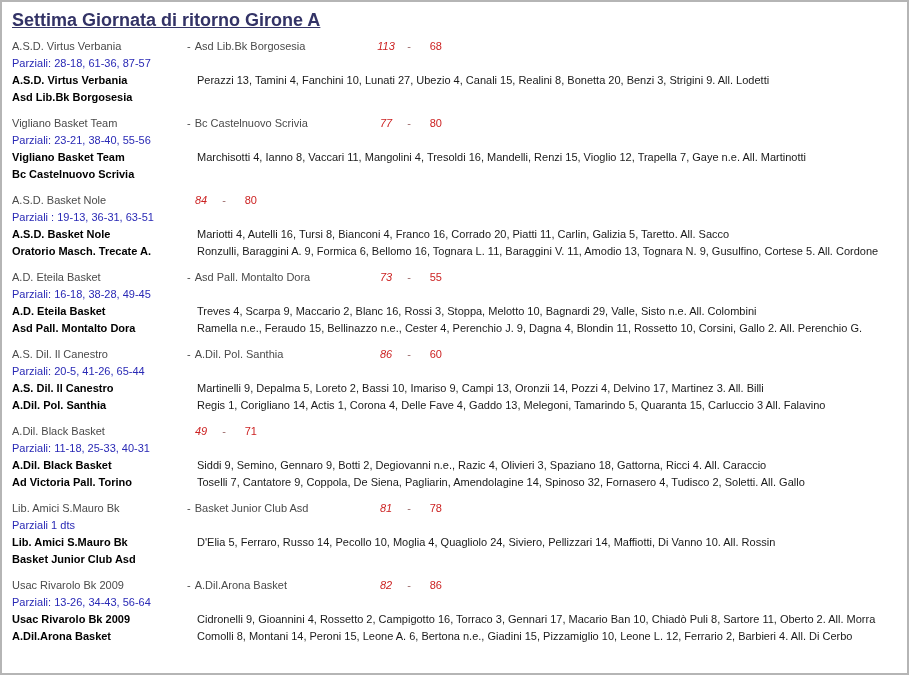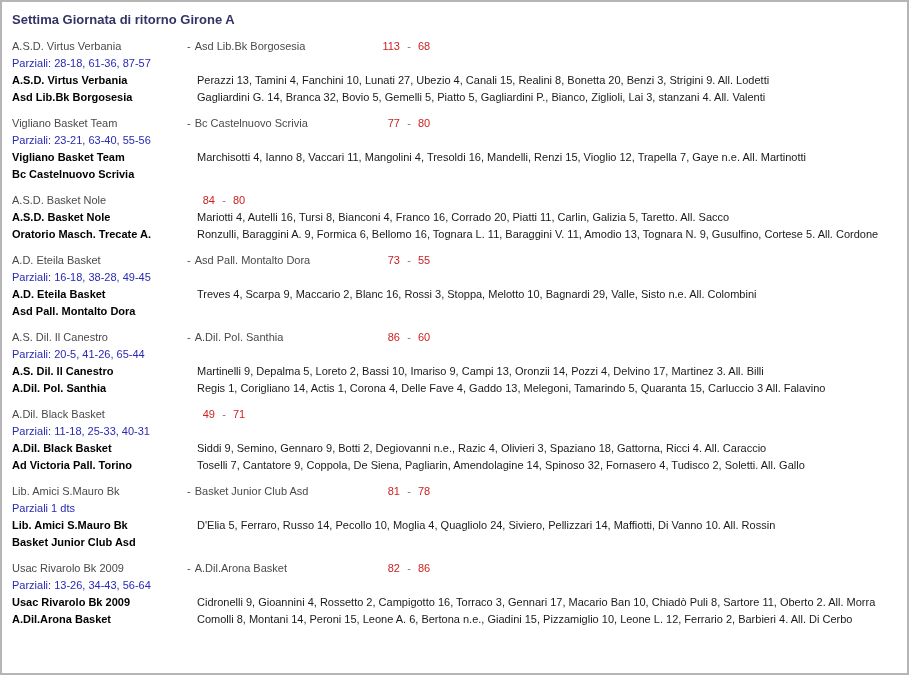--- a/index.html
+++ b/index.html
@@ -10,36 +10,37 @@
     border:2px solid #b5b5b5;
     background:#ffffff;
     font-family:"Liberation Sans", sans-serif;
     font-size:11px;
     color:#1a1a1a;
     padding:10px 0 0 10px;
     overflow:hidden;
   }
   .title {
     display:inline-block;
-    font-size:13px;
+    font-size:18px;
     font-weight:bold;
     color:#333366;
+    text-decoration:underline;
     line-height:16px;
     margin:0 0 10px 0;
     cursor:pointer;
   }
   .match { margin-bottom:9px; }
   .row { line-height:17px; white-space:nowrap; }
   .match-line { display:flex; }
   .home-col { display:inline-block; width:175px; color:#4a4a4a; }
   .away-wrap { display:inline-block; width:185px; color:#4a4a4a; }
   .vs-dash { color:#4a4a4a; margin-right:4px; }
-  .score1 { display:inline-block; width:28px; text-align:right; color:#cc2222; }
+  .score1 { display:inline-block; width:28px; text-align:center; color:#cc2222;font-style:italic; }
   .score-dash { display:inline-block; width:18px; text-align:center; color:#996666; }
-  .score2 { display:inline-block; width:24px; text-align:left; color:#cc2222; }
+  .score2 { display:inline-block; width:24px; text-align:right; color:#cc2222; }
   .partials { color:#2929b5; }
   .roster { display:flex; }
   .roster-team { display:inline-block; width:185px; font-weight:bold; color:#000000; flex:none; }
   .roster-players { color:#1a1a1a;text-align:center; }
 </style>
 </head>
 <body>
 
 <div class="page">
   <a class="title">Settima Giornata di ritorno Girone A</a>
@@ -53,49 +54,49 @@
       <span class="score-dash">-</span>
       <span class="score2">68</span>
     </div>
     <div class="row partials">Parziali: 28-18, 61-36, 87-57</div>
     <div class="row roster">
       <span class="roster-team">A.S.D. Virtus Verbania</span>
       <span class="roster-players">Perazzi 13, Tamini 4, Fanchini 10, Lunati 27, Ubezio 4, Canali 15, Realini 8, Bonetta 20, Benzi 3, Strigini 9. All. Lodetti</span>
     </div>
     <div class="row roster">
       <span class="roster-team">Asd Lib.Bk Borgosesia</span>
-      <span class="roster-players">Gagliardini G. 14, Branca 32, Bovio 5, Gemelli 5, Piatto 5, Gagliardini P., Bianco, Ziglioli, Lai 3, stanzani 4. All. Valenti</span>
     </div>
   </div>
 
   <div class="match">
     <div class="row match-line">
       <span class="home-col">Vigliano Basket Team</span>
       <span class="away-wrap"><span class="vs-dash">-</span><span>Bc Castelnuovo Scrivia</span></span>
       <span class="score1">77</span>
       <span class="score-dash">-</span>
       <span class="score2">80</span>
     </div>
-    <div class="row partials">Parziali: 23-21, 63-40, 55-56</div>
+    <div class="row partials">Parziali: 23-21, 38-40, 55-56</div>
     <div class="row roster">
       <span class="roster-team">Vigliano Basket Team</span>
       <span class="roster-players">Marchisotti 4, Ianno 8, Vaccari 11, Mangolini 4, Tresoldi 16, Mandelli, Renzi 15, Vioglio 12, Trapella 7, Gaye n.e. All. Martinotti</span>
     </div>
     <div class="row roster">
       <span class="roster-team">Bc Castelnuovo Scrivia</span>
     </div>
   </div>
 
   <div class="match">
     <div class="row match-line">
       <span class="home-col">A.S.D. Basket Nole</span>
       <span class="score1">84</span>
       <span class="score-dash">-</span>
       <span class="score2">80</span>
     </div>
+    <div class="row partials">Parziali : 19-13, 36-31, 63-51</div>
     <div class="row roster">
       <span class="roster-team">A.S.D. Basket Nole</span>
       <span class="roster-players">Mariotti 4, Autelli 16, Tursi 8, Bianconi 4, Franco 16, Corrado 20, Piatti 11, Carlin, Galizia 5, Taretto. All. Sacco</span>
     </div>
     <div class="row roster">
       <span class="roster-team">Oratorio Masch. Trecate A.</span>
       <span class="roster-players">Ronzulli, Baraggini A. 9, Formica 6, Bellomo 16, Tognara L. 11, Baraggini V. 11, Amodio 13, Tognara N. 9, Gusulfino, Cortese 5. All. Cordone</span>
     </div>
   </div>
 
@@ -107,20 +108,21 @@
       <span class="score-dash">-</span>
       <span class="score2">55</span>
     </div>
     <div class="row partials">Parziali: 16-18, 38-28, 49-45</div>
     <div class="row roster">
       <span class="roster-team">A.D. Eteila Basket</span>
       <span class="roster-players">Treves 4, Scarpa 9, Maccario 2, Blanc 16, Rossi 3, Stoppa, Melotto 10, Bagnardi 29, Valle, Sisto n.e. All. Colombini</span>
     </div>
     <div class="row roster">
       <span class="roster-team">Asd Pall. Montalto Dora</span>
+      <span class="roster-players">Ramella n.e., Feraudo 15, Bellinazzo n.e., Cester 4, Perenchio J. 9, Dagna 4, Blondin 11, Rossetto 10, Corsini, Gallo 2. All. Perenchio G.</span>
     </div>
   </div>
 
   <div class="match">
     <div class="row match-line">
       <span class="home-col">A.S. Dil. Il Canestro</span>
       <span class="away-wrap"><span class="vs-dash">-</span><span>A.Dil. Pol. Santhia</span></span>
       <span class="score1">86</span>
       <span class="score-dash">-</span>
       <span class="score2">60</span>

